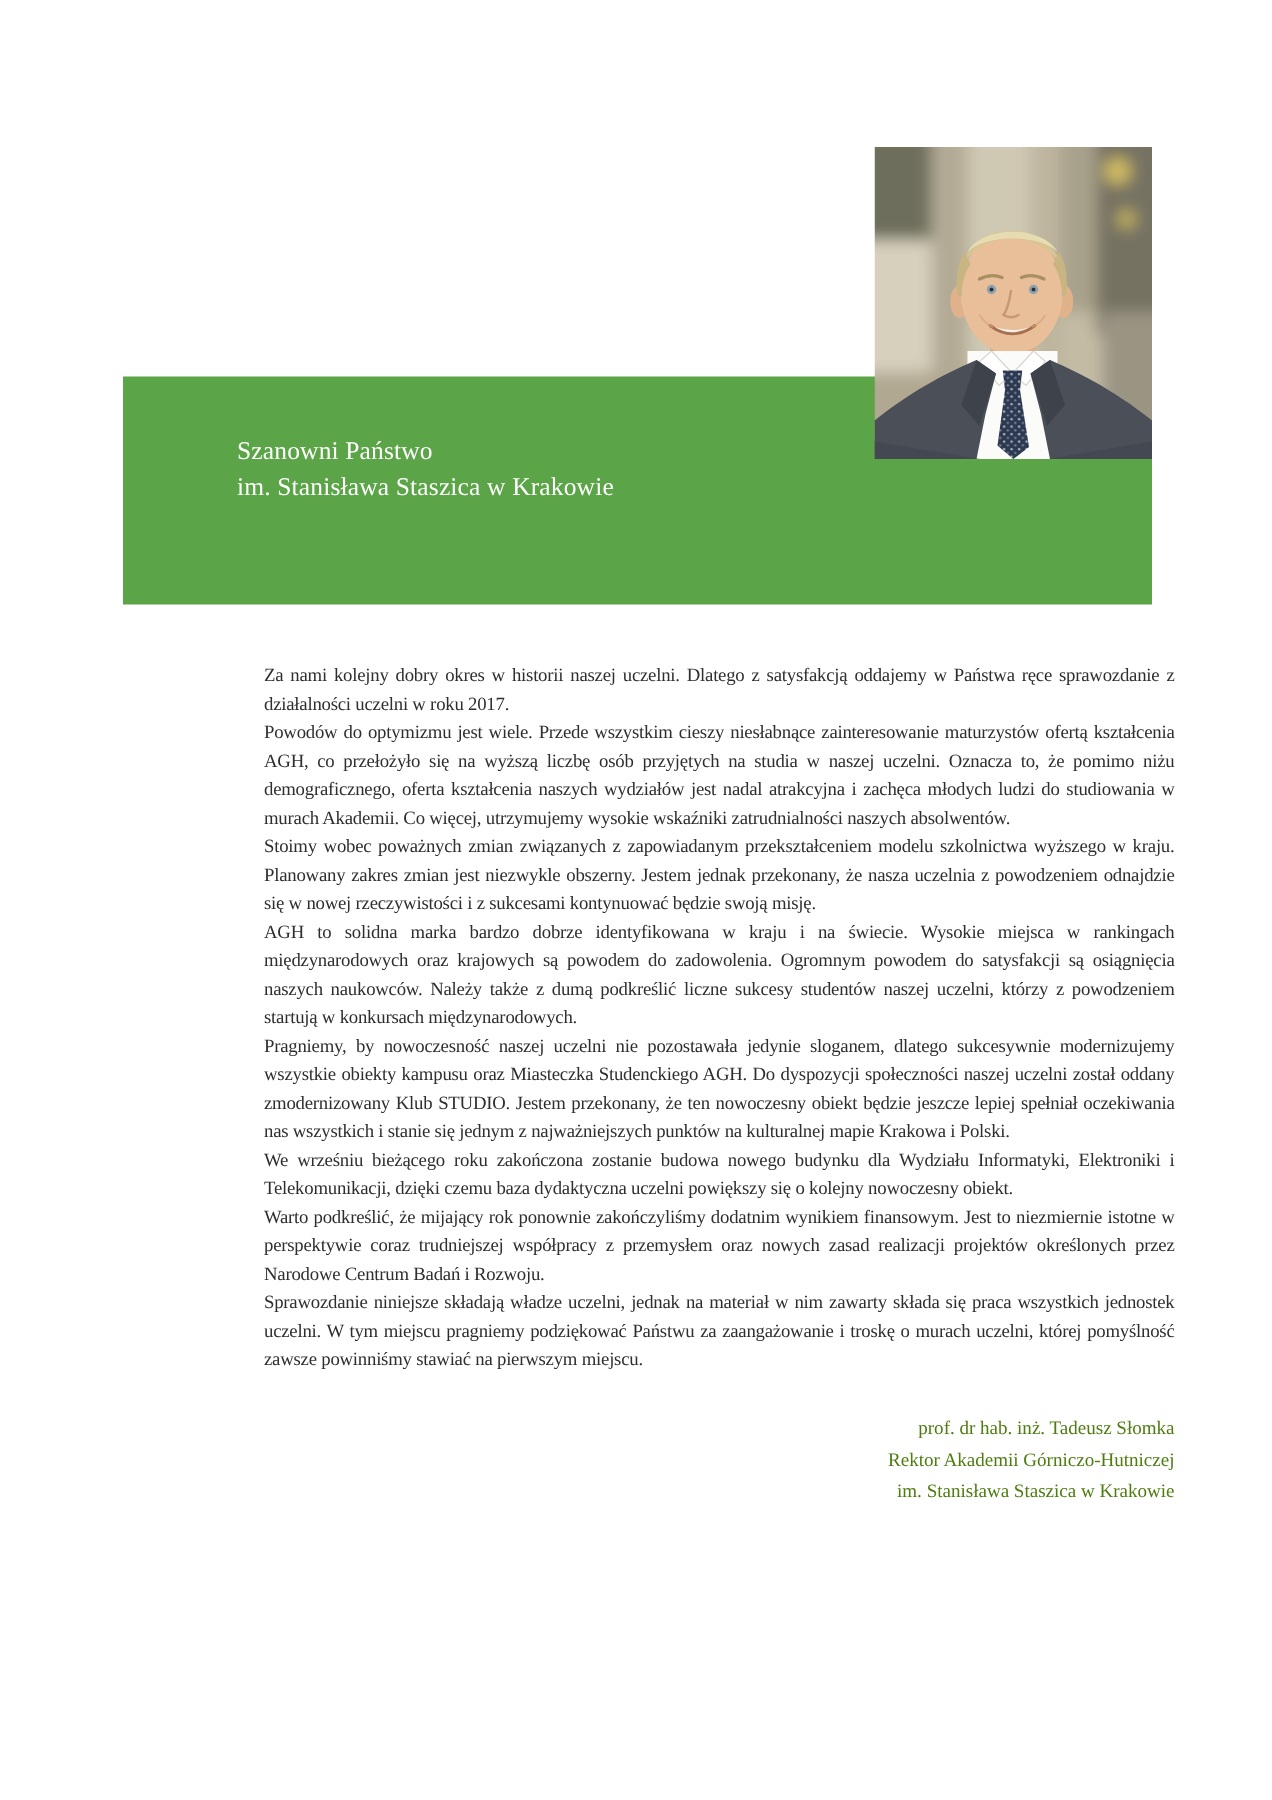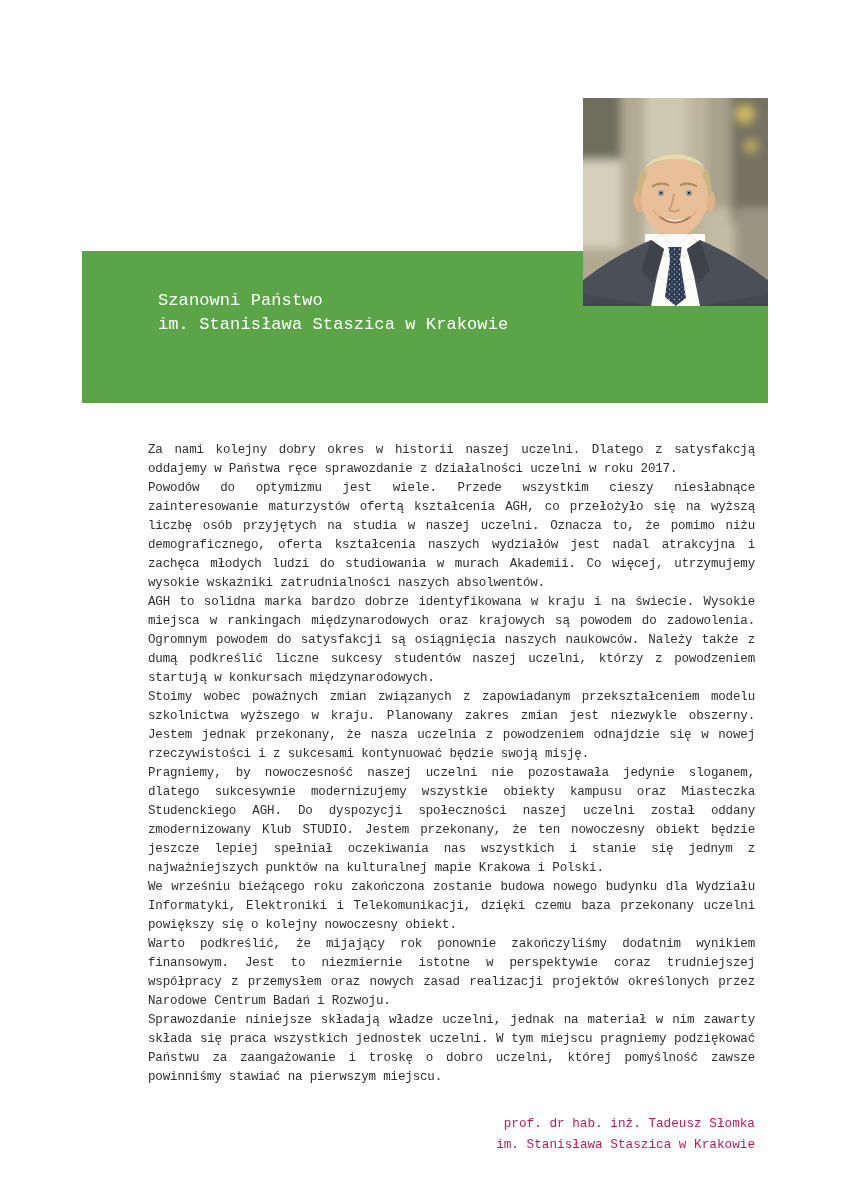--- a/index.html
+++ b/index.html
@@ -7,21 +7,21 @@
     padding: 0;
     background: #ffffff;
   }
   .page {
     position: relative;
     width: 848px;
     height: 1200px;
     margin: 0 auto;
     background: #ffffff;
     overflow: hidden;
-    font-family: Liberation Mono, monospace;
+    font-family: Liberation Serif, serif;
   }
   
   .greeting-banner {
     position: absolute;
     left: 82px;
     top: 251px;
     width: 686px;
     height: 152px;
     background: #5ba447;
   }
@@ -41,38 +41,38 @@
     left: 583px;
     top: 98px;
     width: 185px;
     height: 208px;
     overflow: hidden;
   }
   .portrait svg { display: block; }
   
   .letter {
     position: absolute;
-    left: 148px;
+    left: 176px;
     top: 441px;
     width: 607px;
     color: #2e2e2e;
   }
   .letter p {
     margin: 0;
     font-size: 12.5px;
     line-height: 19px;
     letter-spacing: -0.15px;
     text-align: justify;
   }
   .signature {
     margin-top: 26px;
     text-align: right;
     font-size: 12.7px;
     line-height: 21px;
-    color: #be185d;
+    color: #4d7c0f;
   }
   .signature div { white-space: nowrap; }
 </style>
 </head>
 <body>
 
 <div class="page">
 
   <div class="greeting-banner">
     <div class="greeting-text">
@@ -155,26 +155,27 @@
         <path d="M117,142 L104,151 L115,186 L127,172 Z" fill="#3d424b"></path>
         <path d="M-2,208 L-2,196 L70,208 Z" fill="#434851"></path>
         <path d="M187,208 L187,196 L116,208 Z" fill="#434851"></path>
       </g>
     </svg>
   </div>
 
   <div class="letter">
     <p>Za nami kolejny dobry okres w historii naszej uczelni. Dlatego z satysfakcją oddajemy w Państwa ręce sprawozdanie z działalności uczelni w roku 2017.</p>
     <p>Powodów do optymizmu jest wiele. Przede wszystkim cieszy niesłabnące zainteresowanie maturzystów ofertą kształcenia AGH, co przełożyło się na wyższą liczbę osób przyjętych na studia w naszej uczelni. Oznacza to, że pomimo niżu demograficznego, oferta kształcenia naszych wydziałów jest nadal atrakcyjna i zachęca młodych ludzi do studiowania w murach Akademii. Co więcej, utrzymujemy wysokie wskaźniki zatrudnialności naszych absolwentów.</p>
+    <p>Stoimy wobec poważnych zmian związanych z zapowiadanym przekształceniem modelu szkolnictwa wyższego w kraju. Planowany zakres zmian jest niezwykle obszerny. Jestem jednak przekonany, że nasza uczelnia z powodzeniem odnajdzie się w nowej rzeczywistości i z sukcesami kontynuować będzie swoją misję.</p>
     <p>AGH to solidna marka bardzo dobrze identyfikowana w kraju i na świecie. Wysokie miejsca w rankingach międzynarodowych oraz krajowych są powodem do zadowolenia. Ogromnym powodem do satysfakcji są osiągnięcia naszych naukowców. Należy także z dumą podkreślić liczne sukcesy studentów naszej uczelni, którzy z powodzeniem startują w konkursach międzynarodowych.</p>
-    <p>Stoimy wobec poważnych zmian związanych z zapowiadanym przekształceniem modelu szkolnictwa wyższego w kraju. Planowany zakres zmian jest niezwykle obszerny. Jestem jednak przekonany, że nasza uczelnia z powodzeniem odnajdzie się w nowej rzeczywistości i z sukcesami kontynuować będzie swoją misję.</p>
     <p>Pragniemy, by nowoczesność naszej uczelni nie pozostawała jedynie sloganem, dlatego sukcesywnie modernizujemy wszystkie obiekty kampusu oraz Miasteczka Studenckiego AGH. Do dyspozycji społeczności naszej uczelni został oddany zmodernizowany Klub STUDIO. Jestem przekonany, że ten nowoczesny obiekt będzie jeszcze lepiej spełniał oczekiwania nas wszystkich i stanie się jednym z najważniejszych punktów na kulturalnej mapie Krakowa i Polski.</p>
-    <p>We wrześniu bieżącego roku zakończona zostanie budowa nowego budynku dla Wydziału Informatyki, Elektroniki i Telekomunikacji, dzięki czemu baza przekonany uczelni powiększy się o kolejny nowoczesny obiekt.</p>
+    <p>We wrześniu bieżącego roku zakończona zostanie budowa nowego budynku dla Wydziału Informatyki, Elektroniki i Telekomunikacji, dzięki czemu baza dydaktyczna uczelni powiększy się o kolejny nowoczesny obiekt.</p>
     <p>Warto podkreślić, że mijający rok ponownie zakończyliśmy dodatnim wynikiem finansowym. Jest to niezmiernie istotne w perspektywie coraz trudniejszej współpracy z przemysłem oraz nowych zasad realizacji projektów określonych przez Narodowe Centrum Badań i Rozwoju.</p>
-    <p>Sprawozdanie niniejsze składają władze uczelni, jednak na materiał w nim zawarty składa się praca wszystkich jednostek uczelni. W tym miejscu pragniemy podziękować Państwu za zaangażowanie i troskę o dobro uczelni, której pomyślność zawsze powinniśmy stawiać na pierwszym miejscu.</p>
+    <p>Sprawozdanie niniejsze składają władze uczelni, jednak na materiał w nim zawarty składa się praca wszystkich jednostek uczelni. W tym miejscu pragniemy podziękować Państwu za zaangażowanie i troskę o murach uczelni, której pomyślność zawsze powinniśmy stawiać na pierwszym miejscu.</p>
 
     <div class="signature">
       <div>prof. dr hab. inż. Tadeusz Słomka</div>
+      <div>Rektor Akademii Górniczo-Hutniczej</div>
       <div>im. Stanisława Staszica w Krakowie</div>
     </div>
   </div>
 
 </div>
 
 </body></html>

